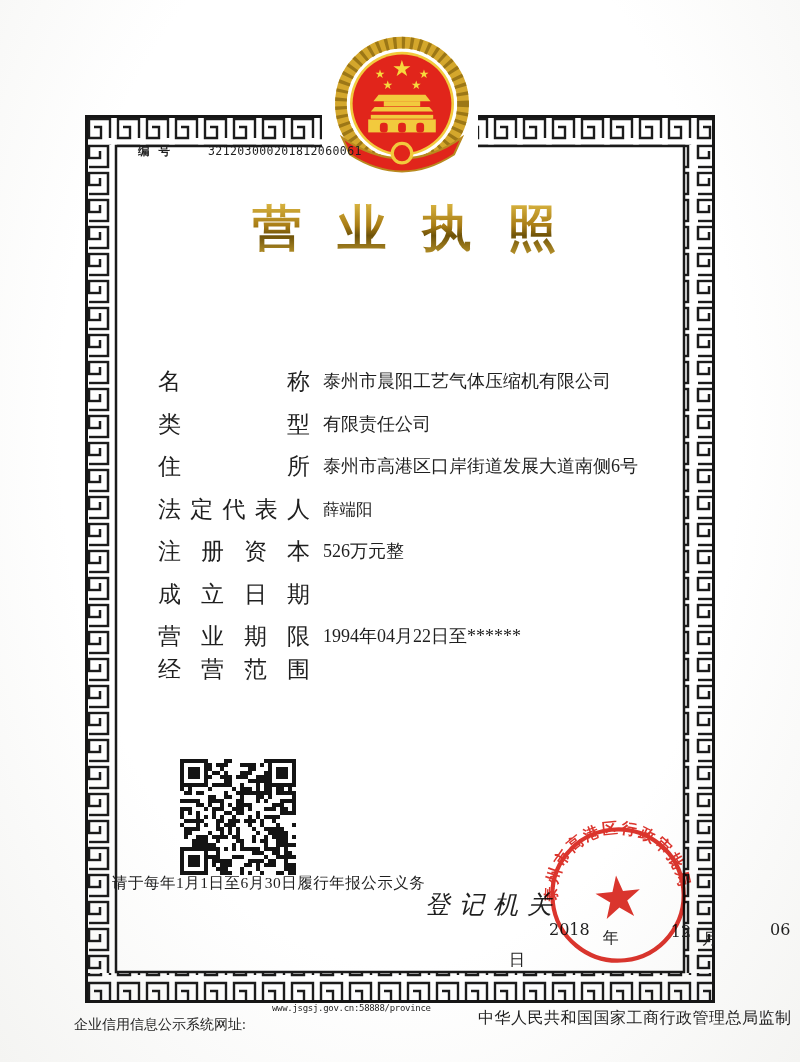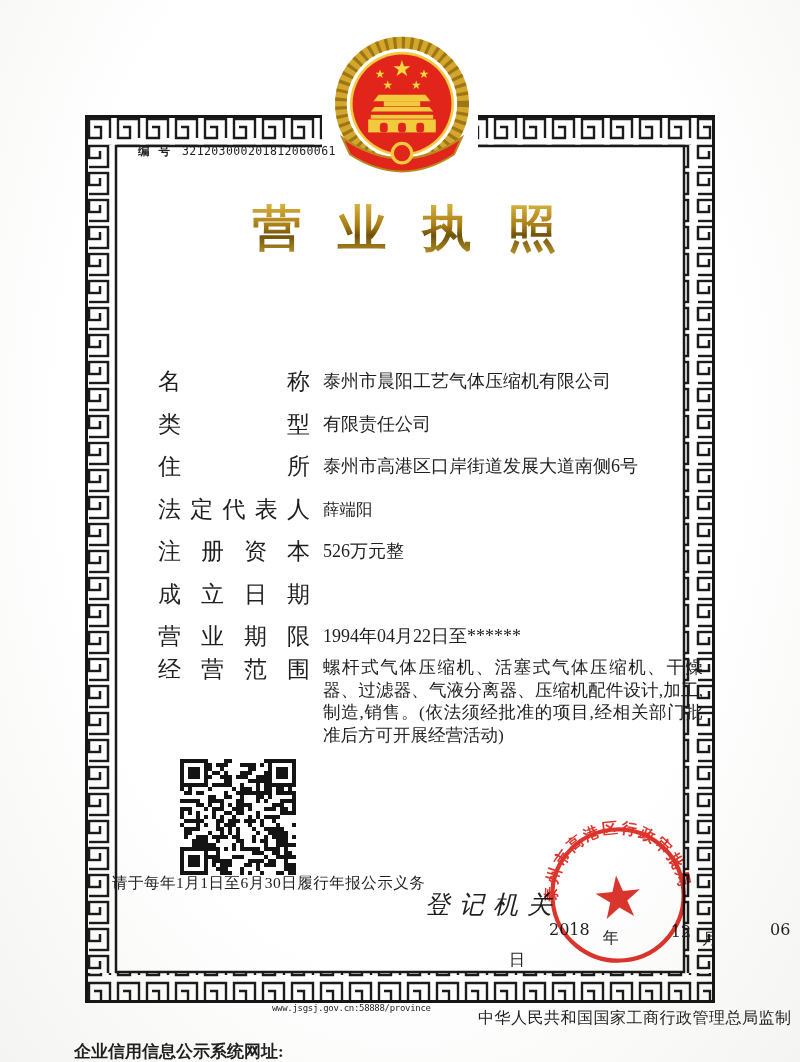--- a/index.html
+++ b/index.html
@@ -12,21 +12,21 @@
   
   .frame-svg { left:85px; top:115px; z-index:1; }
 
   
   .emblem-gap { left:322px; top:112px; width:156px; height:42px; background:#fff; z-index:2; }
   .emblem { left:324px; top:33px; z-index:3; }
 
   
   .serial { left:138px; top:144px; z-index:4; display:flex; align-items:baseline; gap:12px;
             font-size:11.5px; font-weight:bold; }
-  .serial .num { font-family:"DejaVu Sans Mono",monospace; font-weight:normal; font-size:11.5px; letter-spacing:0.4px; }
+  .serial .num { font-family:"DejaVu Sans Mono",monospace; font-weight:normal; font-size:11.5px; letter-spacing:0.4px;margin-left:26px; }
   .serial .lbl { display:inline-flex; gap:9px; }
 
   
   .title { left:0; right:10px; top:196px; text-align:center; z-index:4;
            font-size:49px; font-weight:700; letter-spacing:36px; padding-left:55px;
            background:linear-gradient(180deg,#e8c64e 0%,#a87c15 45%,#6e5208 60%,#d3ab38 100%);
            -webkit-background-clip:text; background-clip:text; color:transparent;
            text-shadow:none; font-family:"Liberation Serif","DejaVu Serif",serif; }
 
   
@@ -53,21 +53,21 @@
   .d-yu { top:7px;  margin-left:9px; }
   .d-m  { top:1px;  margin-left:6px; }
   .d-mu { top:8px;  margin-left:7px; }
   .d-d  { top:-1px; margin-left:9px; }
   .d-du { top:8px;  margin-left:8px; }
 
   .stamp { left:543px; top:820px; z-index:5; opacity:0.93; transform:rotate(-6deg); mix-blend-mode:multiply; }
 
   
   .note { left:112px; top:873px; z-index:4; font-size:15.5px; letter-spacing:0.5px; }
-  .footer-site-label { left:74px; top:1016px; z-index:4; font-size:17px; font-weight:bold;margin-top:24px; }
+  .footer-site-label { left:74px; top:1016px; z-index:4; font-size:14px; font-weight:normal; }
   .footer-site-url { left:272px; top:1003px; z-index:4; font-size:9px; font-family:"DejaVu Sans Mono",monospace; letter-spacing:-0.3px; }
   .footer-issuer { left:478px; top:1008px; z-index:4; font-size:16px; letter-spacing:0.5px; }
 </style>
 </head>
 <body>
 
 <div class="page">
 
   <svg class="abs frame-svg" width="630" height="888" viewBox="0 0 630 888">
     <defs>
@@ -182,21 +182,20 @@
       </span>
     <span class="val">1994年04月22日至******</span>
   </div>
   <div class="row" style="top:656px">
     <span class="lblbox">
         <span>经</span>
         <span>营</span>
         <span>范</span>
         <span>围</span>
       </span>
-    <span class="val-block">螺杆式气体压缩机、活塞式气体压缩机、干燥器、过滤器、气液分离器、压缩机配件设计,加工,制造,销售。(依法须经批准的项目,经相关部门批准后方可开展经营活动)</span>
   </div>
 
   <div class="abs qr"><svg width="116" height="116" viewBox="0 0 116 116" fill="#141414">
         <rect x="0" y="0" width="4" height="4"></rect>
         <rect x="4" y="0" width="4" height="4"></rect>
         <rect x="8" y="0" width="4" height="4"></rect>
         <rect x="12" y="0" width="4" height="4"></rect>
         <rect x="16" y="0" width="4" height="4"></rect>
         <rect x="20" y="0" width="4" height="4"></rect>
         <rect x="24" y="0" width="4" height="4"></rect>

